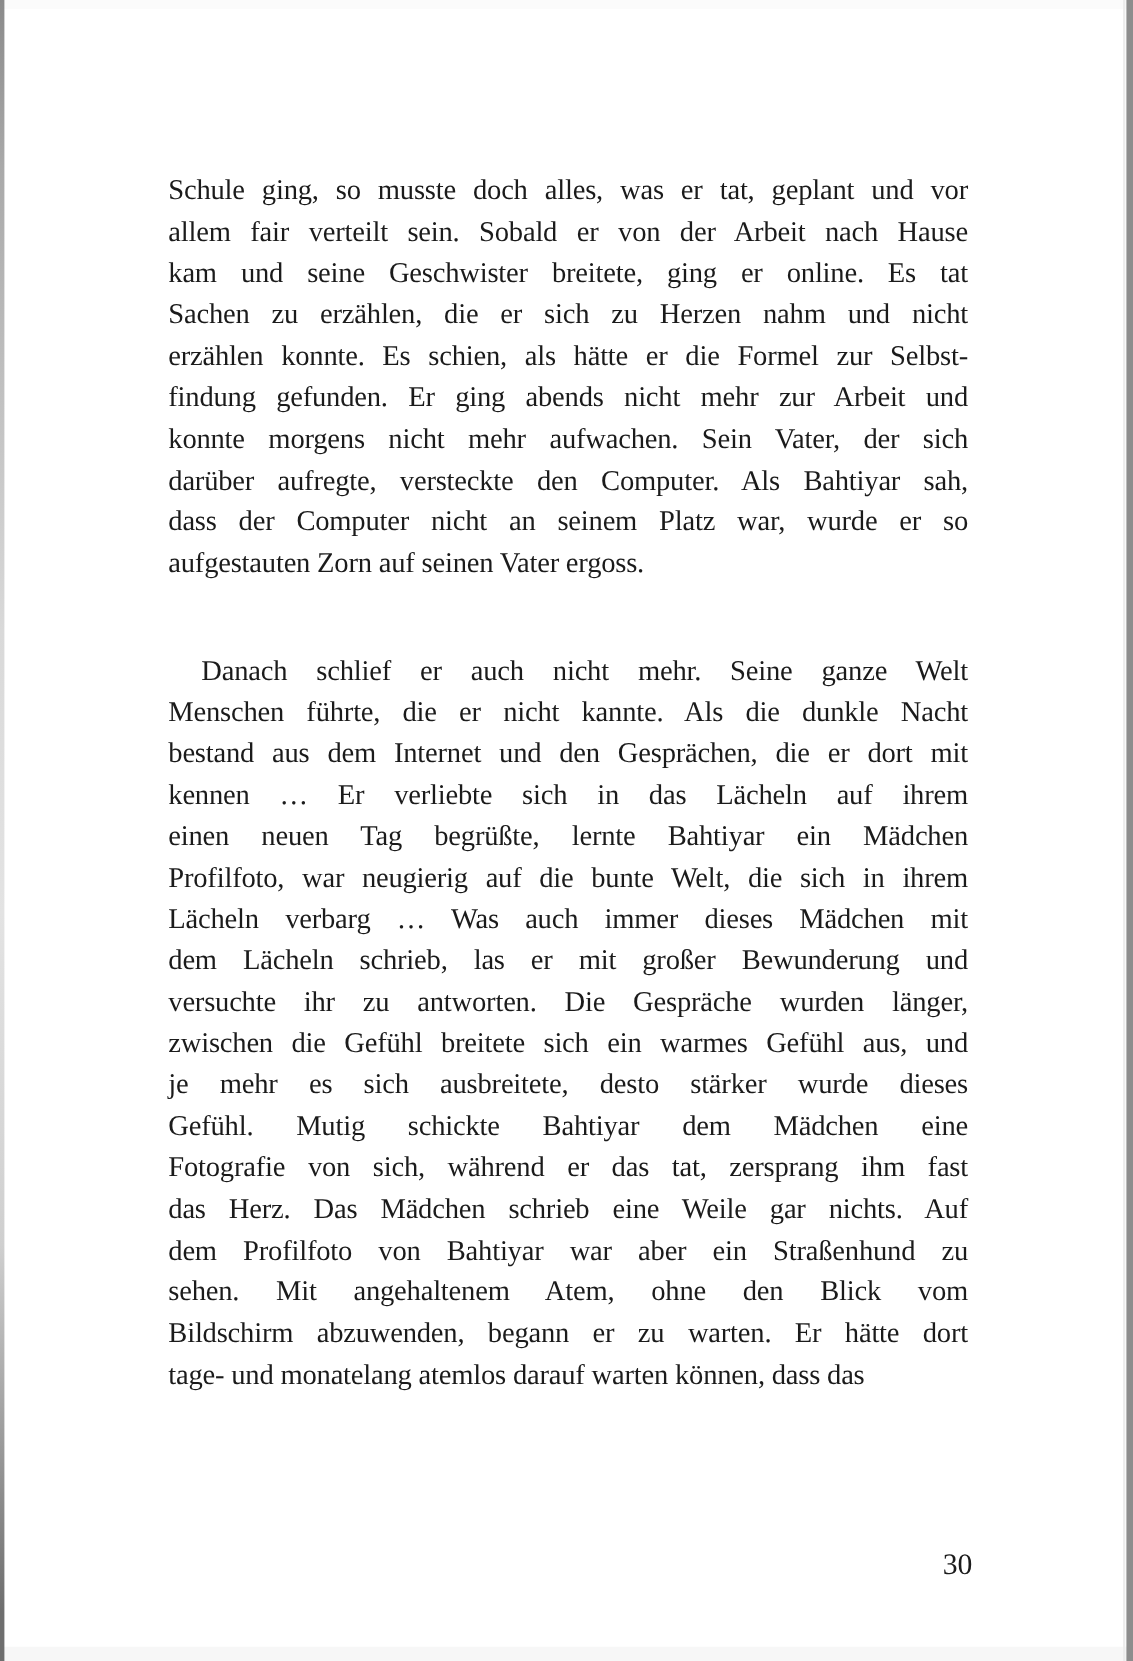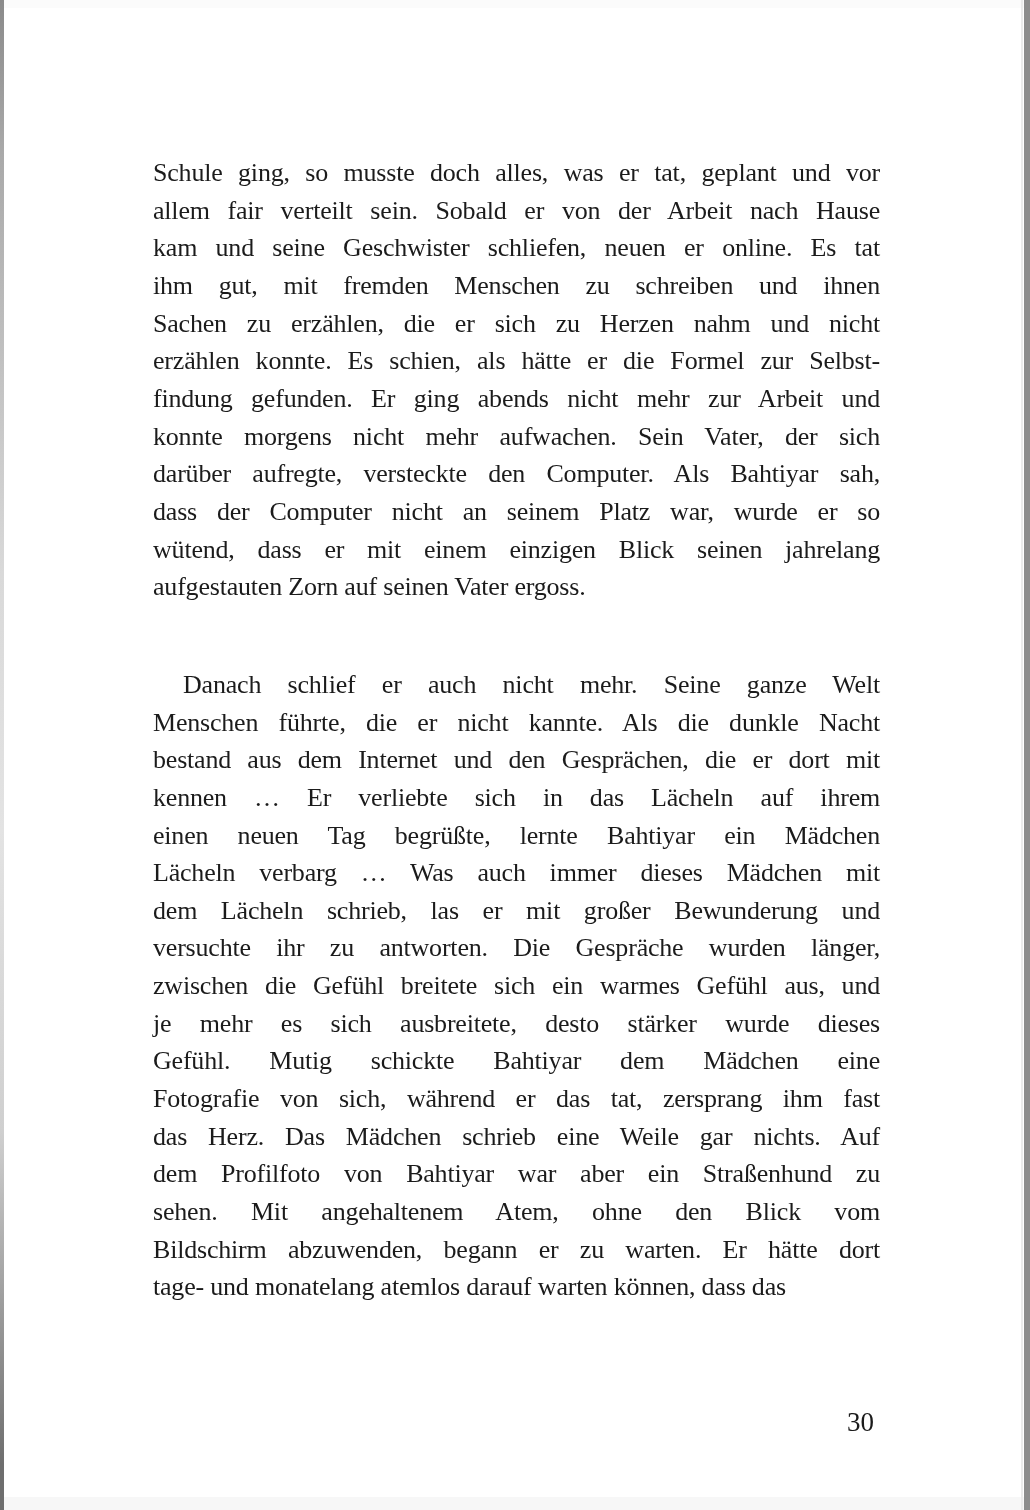--- a/index.html
+++ b/index.html
@@ -72,21 +72,21 @@
     white-space: nowrap;
   }
   .line.last {
     text-align-last: left;
   }
   .paragraph.indented .line:first-child {
     padding-left: 30px;
   }
   .page-number {
     position: absolute;
-    left: 143px;
+    left: 153px;
     top: 1407px;
     width: 731px;
     text-align: right;
     color: #1b1b1b;
     font-size: 27px;
   }
 </style>
 </head>
 <body>
 
@@ -94,37 +94,36 @@
   <div class="edge-top"></div>
   <div class="edge-bottom"></div>
   <div class="edge-left"></div>
   <div class="edge-right-inner"></div>
   <div class="edge-right"></div>
 
   <div class="text-block" id="text-block">
       <div class="paragraph">
         <div class="line">Schule ging, so musste doch alles, was er tat, geplant und vor</div>
         <div class="line">allem fair verteilt sein. Sobald er von der Arbeit nach Hause</div>
-        <div class="line">kam und seine Geschwister schliefen, neuen er online. Es tat</div>
-        <div class="line">ihm gut, mit fremden Menschen zu schreiben und ihnen</div>
+        <div class="line">kam und seine Geschwister breitete, ging er online. Es tat</div>
         <div class="line">Sachen zu erzählen, die er sich zu Herzen nahm und nicht</div>
         <div class="line">erzählen konnte. Es schien, als hätte er die Formel zur Selbst-</div>
         <div class="line">findung gefunden. Er ging abends nicht mehr zur Arbeit und</div>
         <div class="line">konnte morgens nicht mehr aufwachen. Sein Vater, der sich</div>
         <div class="line">darüber aufregte, versteckte den Computer. Als Bahtiyar sah,</div>
         <div class="line">dass der Computer nicht an seinem Platz war, wurde er so</div>
-        <div class="line">wütend, dass er mit einem einzigen Blick seinen jahrelang</div>
         <div class="line last">aufgestauten Zorn auf seinen Vater ergoss.</div>
       </div>
       <div class="paragraph indented">
         <div class="line">Danach schlief er auch nicht mehr. Seine ganze Welt</div>
         <div class="line">Menschen führte, die er nicht kannte. Als die dunkle Nacht</div>
         <div class="line">bestand aus dem Internet und den Gesprächen, die er dort mit</div>
         <div class="line">kennen … Er verliebte sich in das Lächeln auf ihrem</div>
         <div class="line">einen neuen Tag begrüßte, lernte Bahtiyar ein Mädchen</div>
+        <div class="line">Profilfoto, war neugierig auf die bunte Welt, die sich in ihrem</div>
         <div class="line">Lächeln verbarg … Was auch immer dieses Mädchen mit</div>
         <div class="line">dem Lächeln schrieb, las er mit großer Bewunderung und</div>
         <div class="line">versuchte ihr zu antworten. Die Gespräche wurden länger,</div>
         <div class="line">zwischen die Gefühl breitete sich ein warmes Gefühl aus, und</div>
         <div class="line">je mehr es sich ausbreitete, desto stärker wurde dieses</div>
         <div class="line">Gefühl. Mutig schickte Bahtiyar dem Mädchen eine</div>
         <div class="line">Fotografie von sich, während er das tat, zersprang ihm fast</div>
         <div class="line">das Herz. Das Mädchen schrieb eine Weile gar nichts. Auf</div>
         <div class="line">dem Profilfoto von Bahtiyar war aber ein Straßenhund zu</div>
         <div class="line">sehen. Mit angehaltenem Atem, ohne den Blick vom</div>

